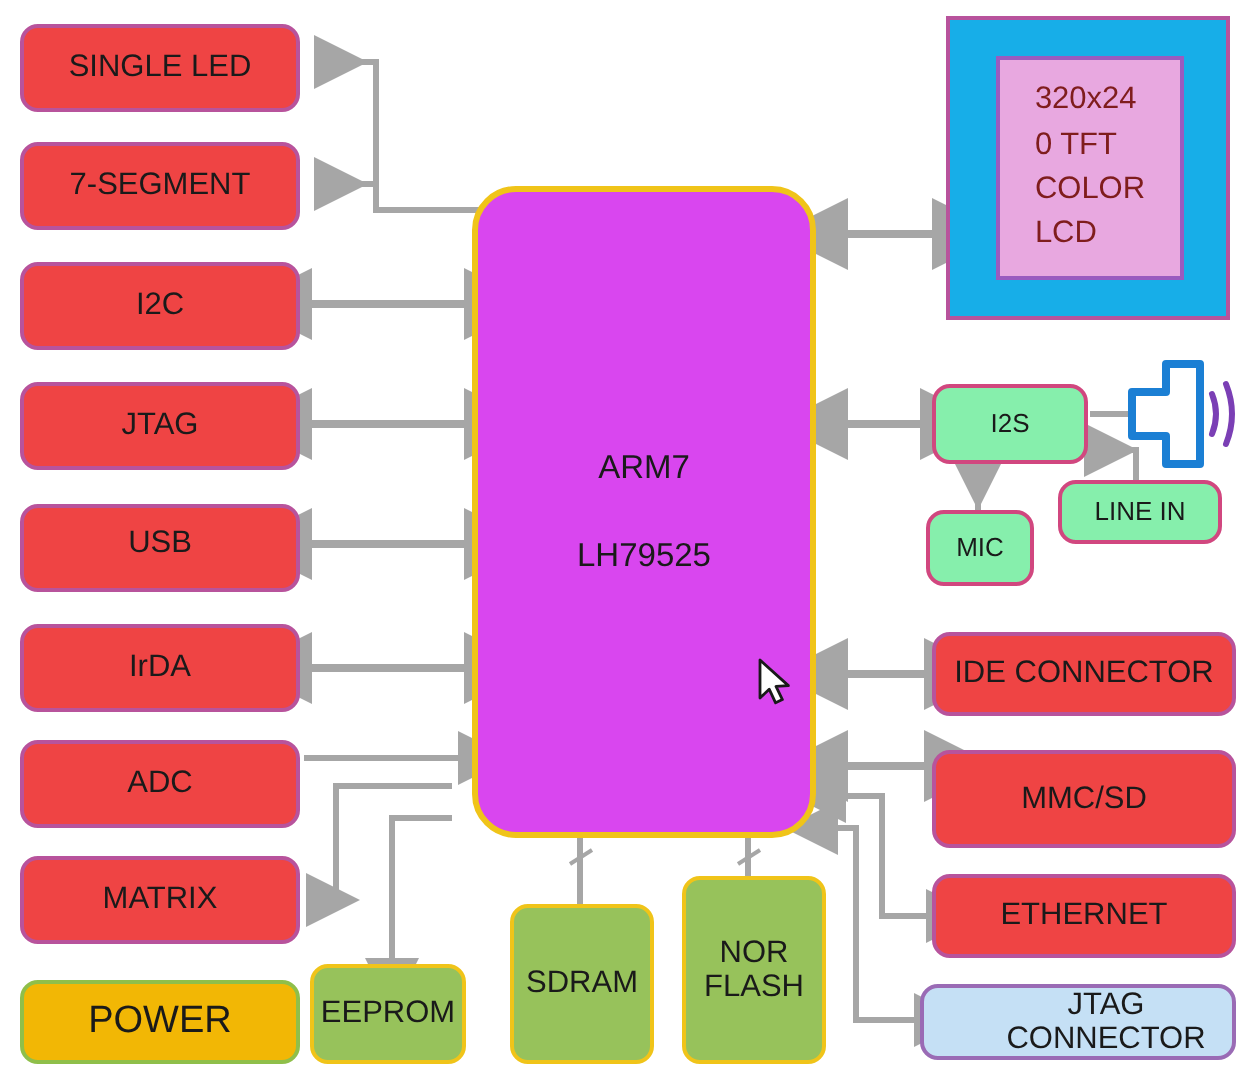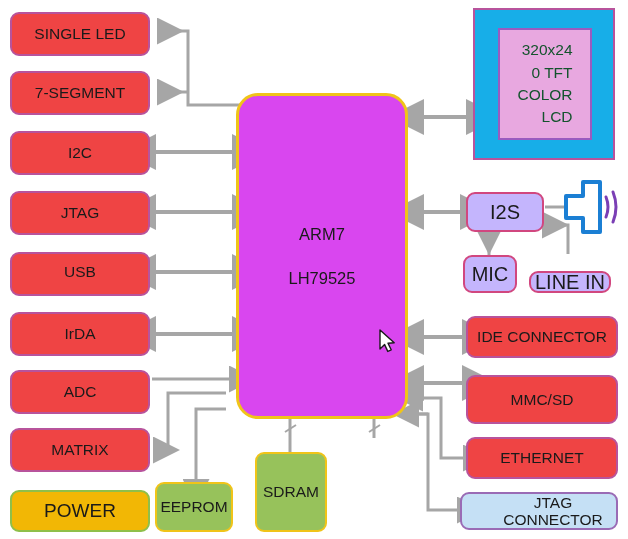--- a/index.html
+++ b/index.html
@@ -55,23 +55,23 @@
   }
   .cpu .l1 { margin-bottom: 26px; }
   
   .lcdblue {
     background: #93b5e4;
     border-color: #b8539c;
     font-size: 15.5px;
   }
   
   .orange {
-    background: #c4b5fd;
+    background: #86efac;
     border-color: #d1477f;
-    font-size: 20px;
+    font-size: 13px;
   }
   
   .gold {
     background: #f2b705;
     border-color: #8fbf4a;
     font-size: 19px;
   }
   
   .ltblue {
     background: #c5e0f5;
@@ -88,24 +88,24 @@
     z-index: 5;
   }
   .tft-inner {
     position: absolute;
     box-sizing: border-box;
     background: #e8a8e0;
     border: 2px solid #9a5bbf;
     display: flex;
     align-items: center;
     justify-content: center;
-    text-align: right;
+    text-align: left;
     font-size: 15.5px;
     line-height: 1.45;
-    color: #14532d;
+    color: #7f1d1d;
     white-space: pre-line;
   }
   svg.wires {
     position: absolute;
     left: 0; top: 0;
     width: 628px;
     height: 539px;
     z-index: 2;
     pointer-events: none;
   }
@@ -222,34 +222,36 @@
     <div class="tft-inner" style="left:23px; top:18px; width:94px; height:112px;">320x24
 0 TFT
 COLOR
 LCD</div>
   </div>
 
   <div class="blk orange" style="left:466px; top:192px; width:78px; height:40px;">I2S</div>
 
   <div class="blk orange" style="left:463px; top:255px; width:54px; height:38px;">MIC</div>
 
-  <div class="blk orange" style="left:529px; top:271px; width:82px; height:22px;">LINE IN</div>
+  <div class="blk orange" style="left:529px; top:240px; width:82px; height:32px;">LINE IN</div>
 
   <div class="blk periph" style="left:466px; top:316px; width:152px; height:42px;">IDE CONNECTOR</div>
 
   <div class="blk periph" style="left:466px; top:375px; width:152px; height:49px;">MMC/SD</div>
 
   <div class="blk periph" style="left:466px; top:437px; width:152px; height:42px;">ETHERNET</div>
 
   <div class="blk ltblue" style="left:460px; top:492px; width:158px; height:38px;">JTAG CONNECTOR</div>
 
   <div class="blk green" style="left:155px; top:482px; width:78px; height:50px;">EEPROM</div>
 
   <div class="blk green" style="left:255px; top:452px; width:72px; height:80px;">SDRAM</div>
 
+  <div class="blk green" style="left:341px; top:438px; width:72px; height:94px;">NOR
+FLASH</div>
 
   <svg class="overlay" viewBox="0 0 628 539" xmlns="http://www.w3.org/2000/svg">
 
     <g fill="none" stroke="#1b7fd4" stroke-width="4" stroke-linejoin="round">
       <path d="M566,196 L583,196 L583,182 L600,182 L600,232 L583,232 L583,218 L566,218 Z"></path>
     </g>
     <g fill="none" stroke="#7b3fb5" stroke-width="3" stroke-linecap="round">
       <path d="M606,197 Q610,207 606,217"></path>
       <path d="M613,192 Q619,207 613,222"></path>
     </g>

